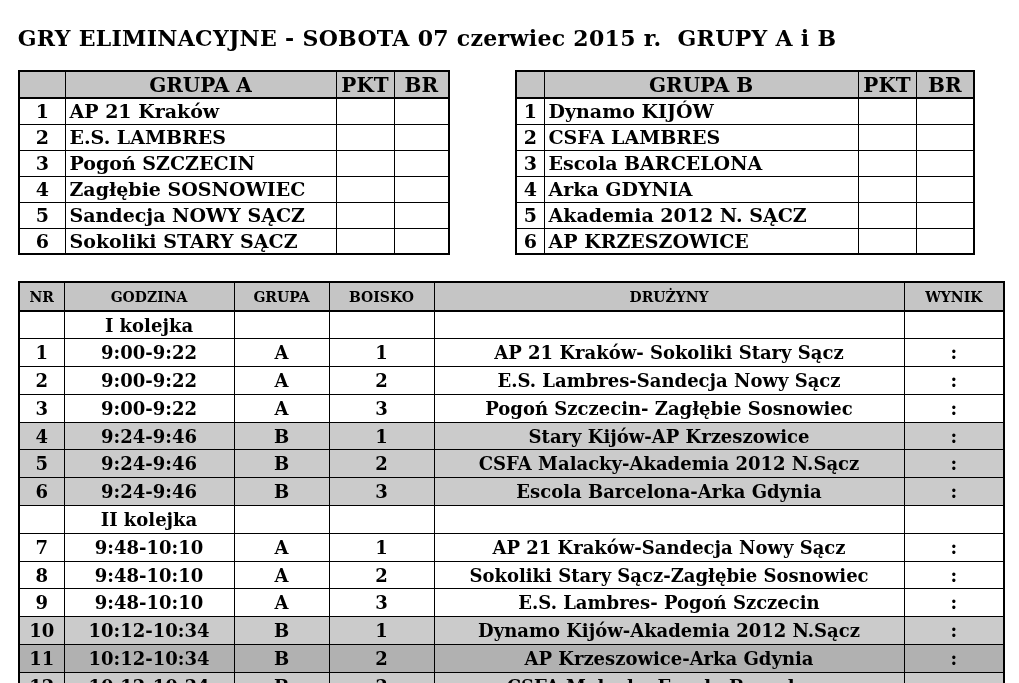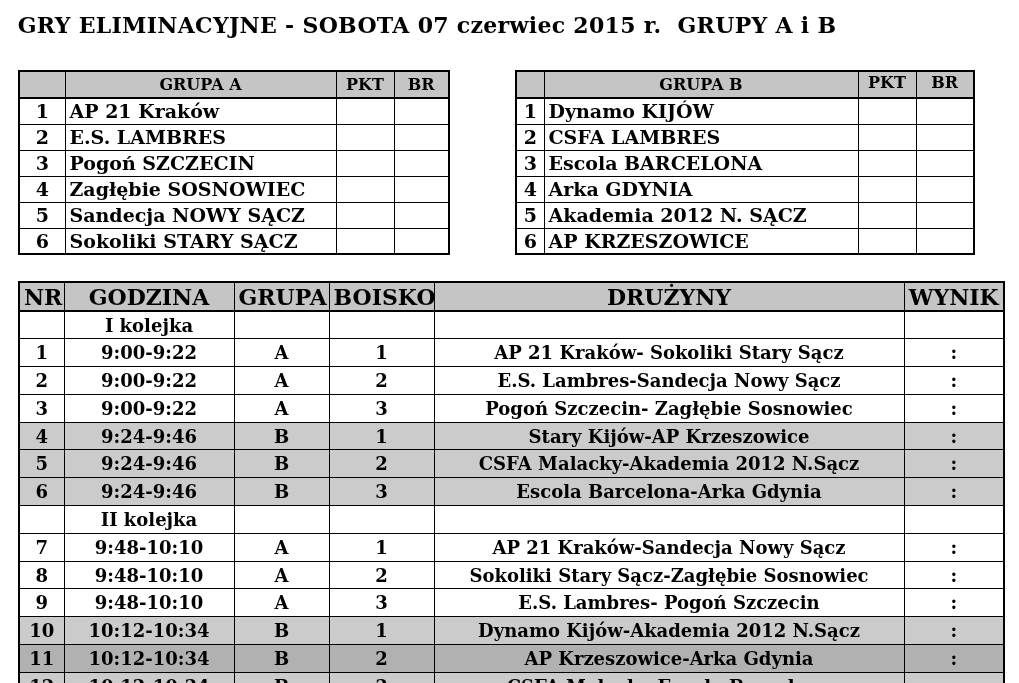--- a/index.html
+++ b/index.html
@@ -7,21 +7,21 @@
   body {
     width: 1019px; height: 683px;
     background: #ffffff;
     position: relative;
     font-family: "DejaVu Serif", "Liberation Serif", serif;
     font-weight: 700;
     color: #000;
     overflow: hidden;
   }
   .doc-title {
-    position: absolute; top: 12px; left: 0; width: 854px;
+    position: absolute; top: 25px; left: 0; width: 854px;
     text-align: center;
     font-size: 22px;
     letter-spacing: 0.3px;
     white-space: pre;
   }
   table.grid {
     border-collapse: collapse;
     table-layout: fixed;
     border: 2.5px solid #000;
     position: absolute;
@@ -36,27 +36,27 @@
   .grid th {
     background: var(--header-bg, #c5c5c5);
     border-bottom-width: 2px;
   }
   .center { text-align: center; }
   .name { text-align: left; padding-left: 8px; }
 
   
   #groupA { left: 18px;  top: 70px;  width: 430px; font-size: 19px; }
   #groupB { left: 515px; top: 70px;  width: 458px; font-size: 19px; }
-  #groupA th, #groupB th { height: 27px; font-size: 16px; }
+  #groupA th, #groupB th { height: 27px; font-size: 20px; }
   #groupA td, #groupB td { height: 26px; }
   #groupB th.vtop { vertical-align: top; padding-top: 1px; }
 
   
   #schedule { left: 18px; top: 281px; width: 985px; font-size: 18px; }
-  #schedule th { height: 29px; font-size: 22px; }
+  #schedule th { height: 29px; font-size: 14px; }
   #schedule td { height: 27.8px; }
   #schedule tr.shaded td { background: var(--shaded-bg, #cbcbcb); }
   #schedule tr.dark td   { background: var(--dark-bg, #b1b1b1); margin-left: 36px; }
 </style>
 </head>
 <body>
 
 <div class="doc-title">GRY ELIMINACYJNE - SOBOTA 07 czerwiec 2015 r.  GRUPY A i B</div>
 
 <table class="grid" id="groupA">

